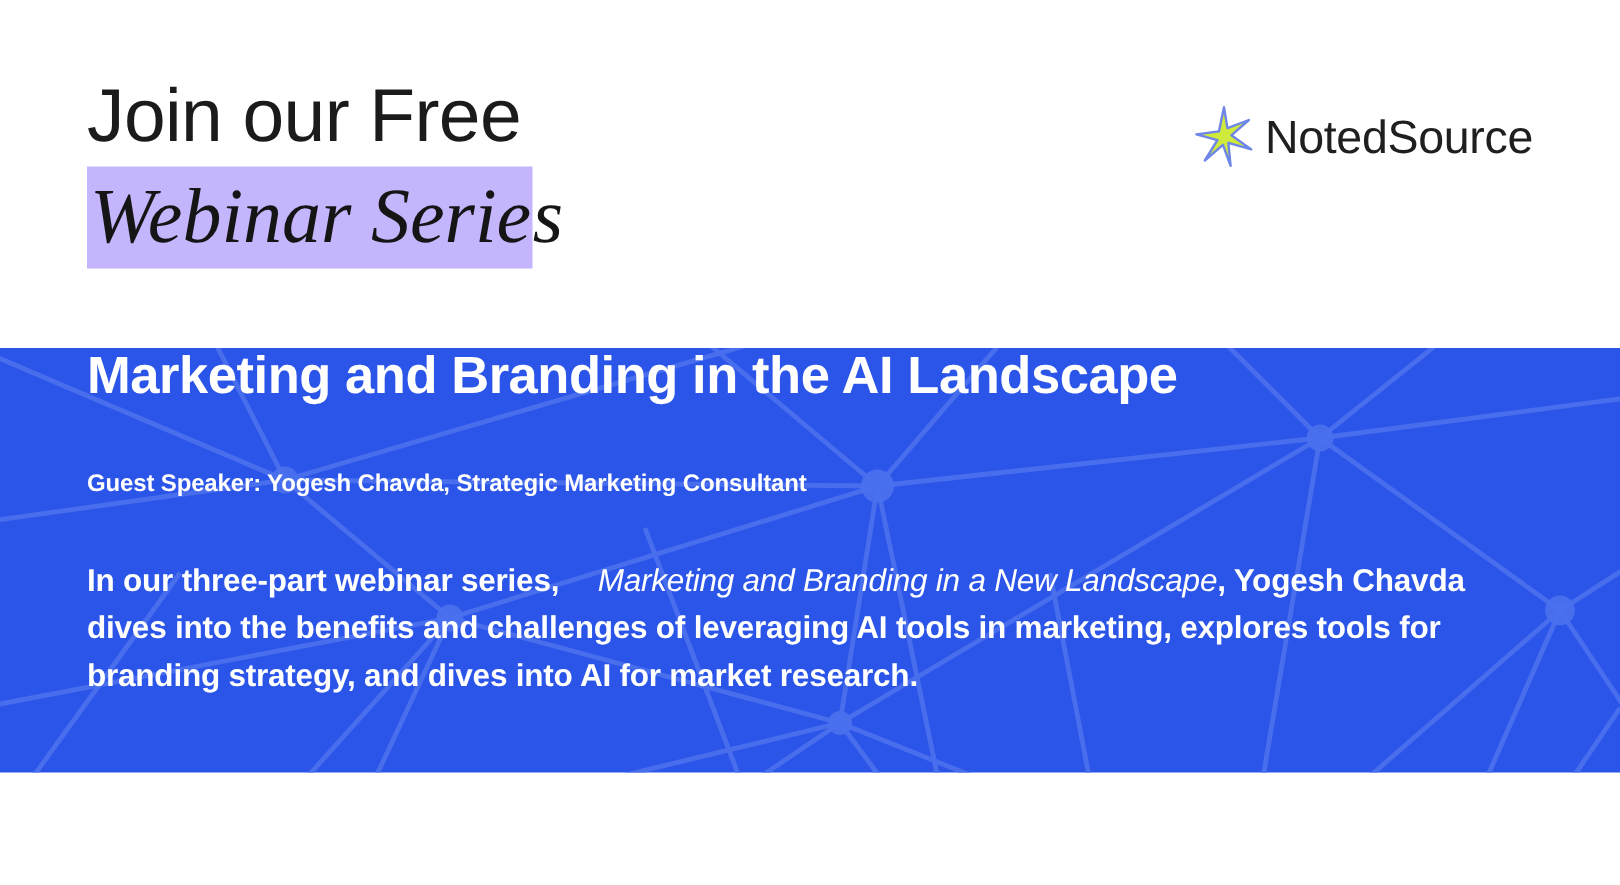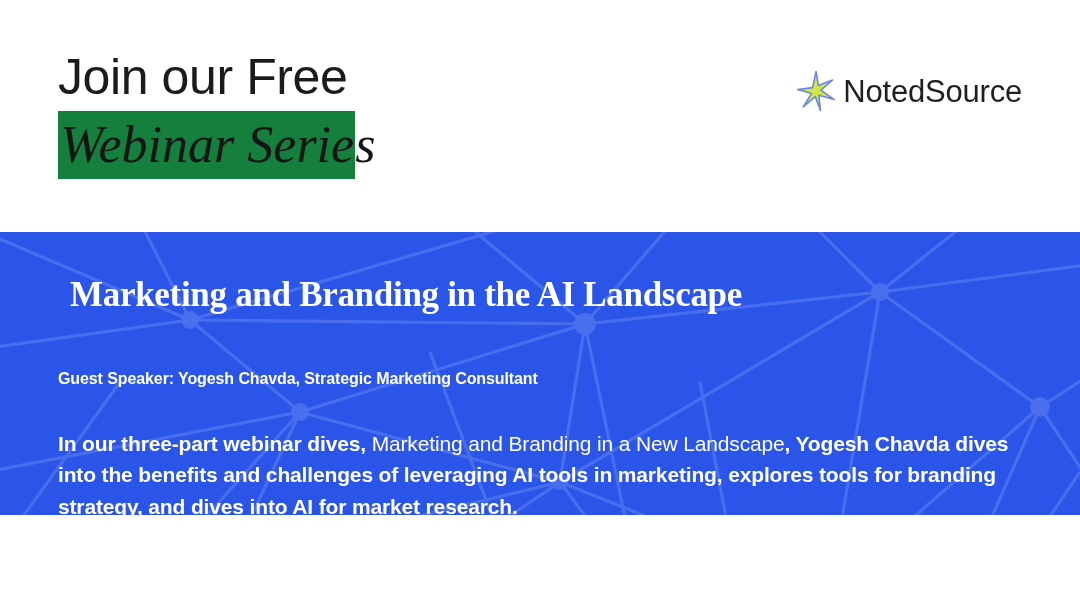--- a/index.html
+++ b/index.html
@@ -57,21 +57,21 @@
     font-family: "Liberation Serif", "DejaVu Serif", serif;
     font-size: 52px;
     font-style: italic;
     font-weight: 400;
     color: #151515;
     line-height: 1.0;
     white-space: nowrap;
   }
 
   .hl-mark {
-    background: #15803d;
+    background: #c4b5fd;
     padding: 5px 1px 6px 2px;
     box-decoration-break: clone;
     -webkit-box-decoration-break: clone;
   }
 
   .hl-tail {
     background: transparent;
   }
 
   
@@ -125,23 +125,22 @@
 
   .panel-content {
     position: absolute;
     left: 58px;
     top: 0;
     width: 980px;
     z-index: 2;
   }
 
   .panel-title {
-    margin: 12px;
-    padding-top: 32px;
-    font-family: Liberation Serif, serif;
+    margin: 0;
+    font-family: Liberation Sans, sans-serif;
     font-size: 35px;
     font-weight: 700;
     letter-spacing: -0.3px;
     color: #ffffff;
     line-height: 1.1;
     white-space: nowrap;
   }
 
   .panel-speaker {
     margin: 0;
@@ -161,21 +160,23 @@
     width: 965px;
     font-family: "Liberation Sans", sans-serif;
     font-size: 21px;
     font-weight: 700;
     letter-spacing: -0.15px;
     color: #ffffff;
     line-height: 1.50;
   }
 
   .panel-body .em {
-    font-weight: 400;
+    font-style: italic;
+    font-weight: 400;
+    margin-left: 20px;
   }
 </style>
 </head>
 <body>
 
 <div class="banner">
 
   <div class="top-band">
 
     <div class="headline">
@@ -266,18 +267,18 @@
         <circle cx="830" cy="358" r="12"></circle>
         <circle cx="640" cy="358" r="7"></circle>
       </g>
     </svg>
 
     <div class="panel-content">
       <h1 class="panel-title">Marketing and Branding in the AI Landscape</h1>
 
       <p class="panel-speaker">Guest Speaker: Yogesh Chavda, Strategic Marketing Consultant</p>
 
-      <p class="panel-body"><span>In our three-part webinar dives, </span><span class="em">Marketing and Branding in a New Landscape</span><span>, Yogesh Chavda dives into the benefits and challenges of leveraging AI tools in marketing, explores tools for branding strategy, and dives into AI for market research.</span></p>
+      <p class="panel-body"><span>In our three-part webinar series, </span><span class="em">Marketing and Branding in a New Landscape</span><span>, Yogesh Chavda dives into the benefits and challenges of leveraging AI tools in marketing, explores tools for branding strategy, and dives into AI for market research.</span></p>
     </div>
 
   </div>
 
 </div>
 
 </body></html>

